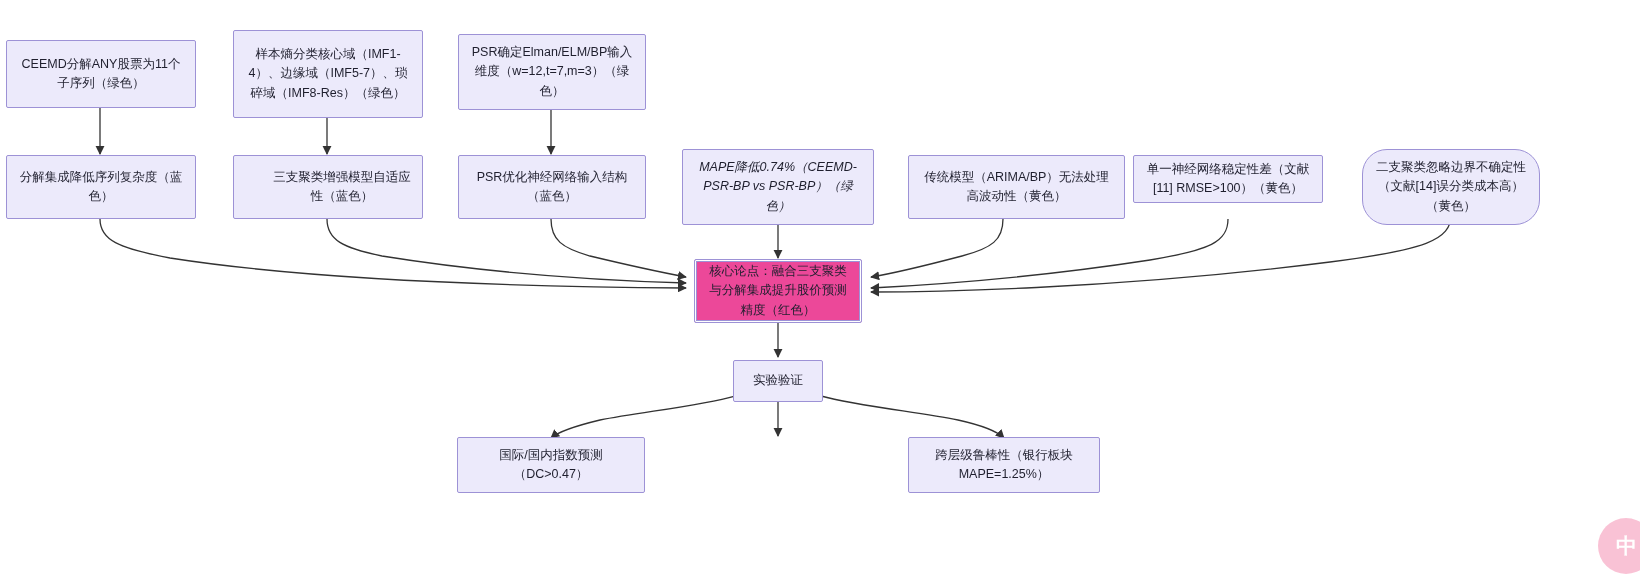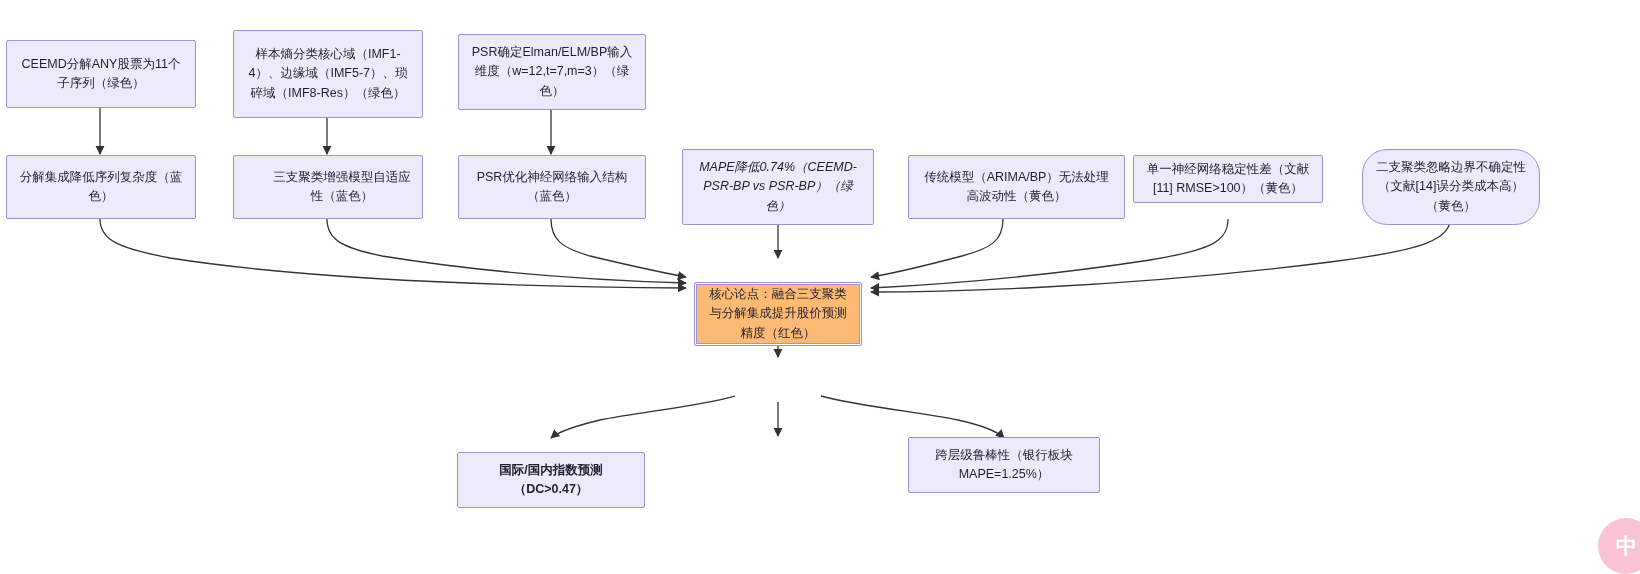--- a/index.html
+++ b/index.html
@@ -38,25 +38,24 @@
     color: #1f1f2e;
     font-size: 12.5px;
     line-height: 1.55;
     padding: 4px 9px;
   }
   .node span {
     display: block;
     width: 100%;
   }
   .node.core {
-    background: #fdba74;
+    background: #ec4899;
     border: 1px solid #9D92D6;
     box-shadow: inset 0 0 0 1px #ffffff, inset 0 0 0 2px #9D92D6;
     padding: 4px 11px;
-    margin-top: 23px;
   }
   .watermark {
     position: absolute;
     width: 56px;
     height: 56px;
     border-radius: 50%;
     background: #F9B8CE;
     display: flex;
     align-items: center;
     justify-content: center;
@@ -140,22 +139,25 @@
   </div>
 
   <div class="node" style="left:1362px; top:149px; width:178px; height:76px;border-radius:25px;">
     <span>二支聚类忽略边界不确定性（文献[14]误分类成本高）（黄色）</span>
   </div>
 
   <div class="node core" style="left:694px; top:259px; width:168px; height:64px;">
     <span>核心论点：融合三支聚类与分解集成提升股价预测精度（红色）</span>
   </div>
 
+  <div class="node" style="left:733px; top:360px; width:90px; height:42px;">
+    <span>实验验证</span>
+  </div>
 
-  <div class="node" style="left:457px; top:452px; width:188px; height:56px;font-weight:bold;">
+  <div class="node" style="left:457px; top:437px; width:188px; height:56px;">
     <span>国际/国内指数预测（DC&gt;0.47）</span>
   </div>
 
 
   <div class="node" style="left:908px; top:437px; width:192px; height:56px;">
     <span>跨层级鲁棒性（银行板块MAPE=1.25%）</span>
   </div>
 
   <div class="watermark" style="left:1598px; top:518px;">
     <span>中</span>

